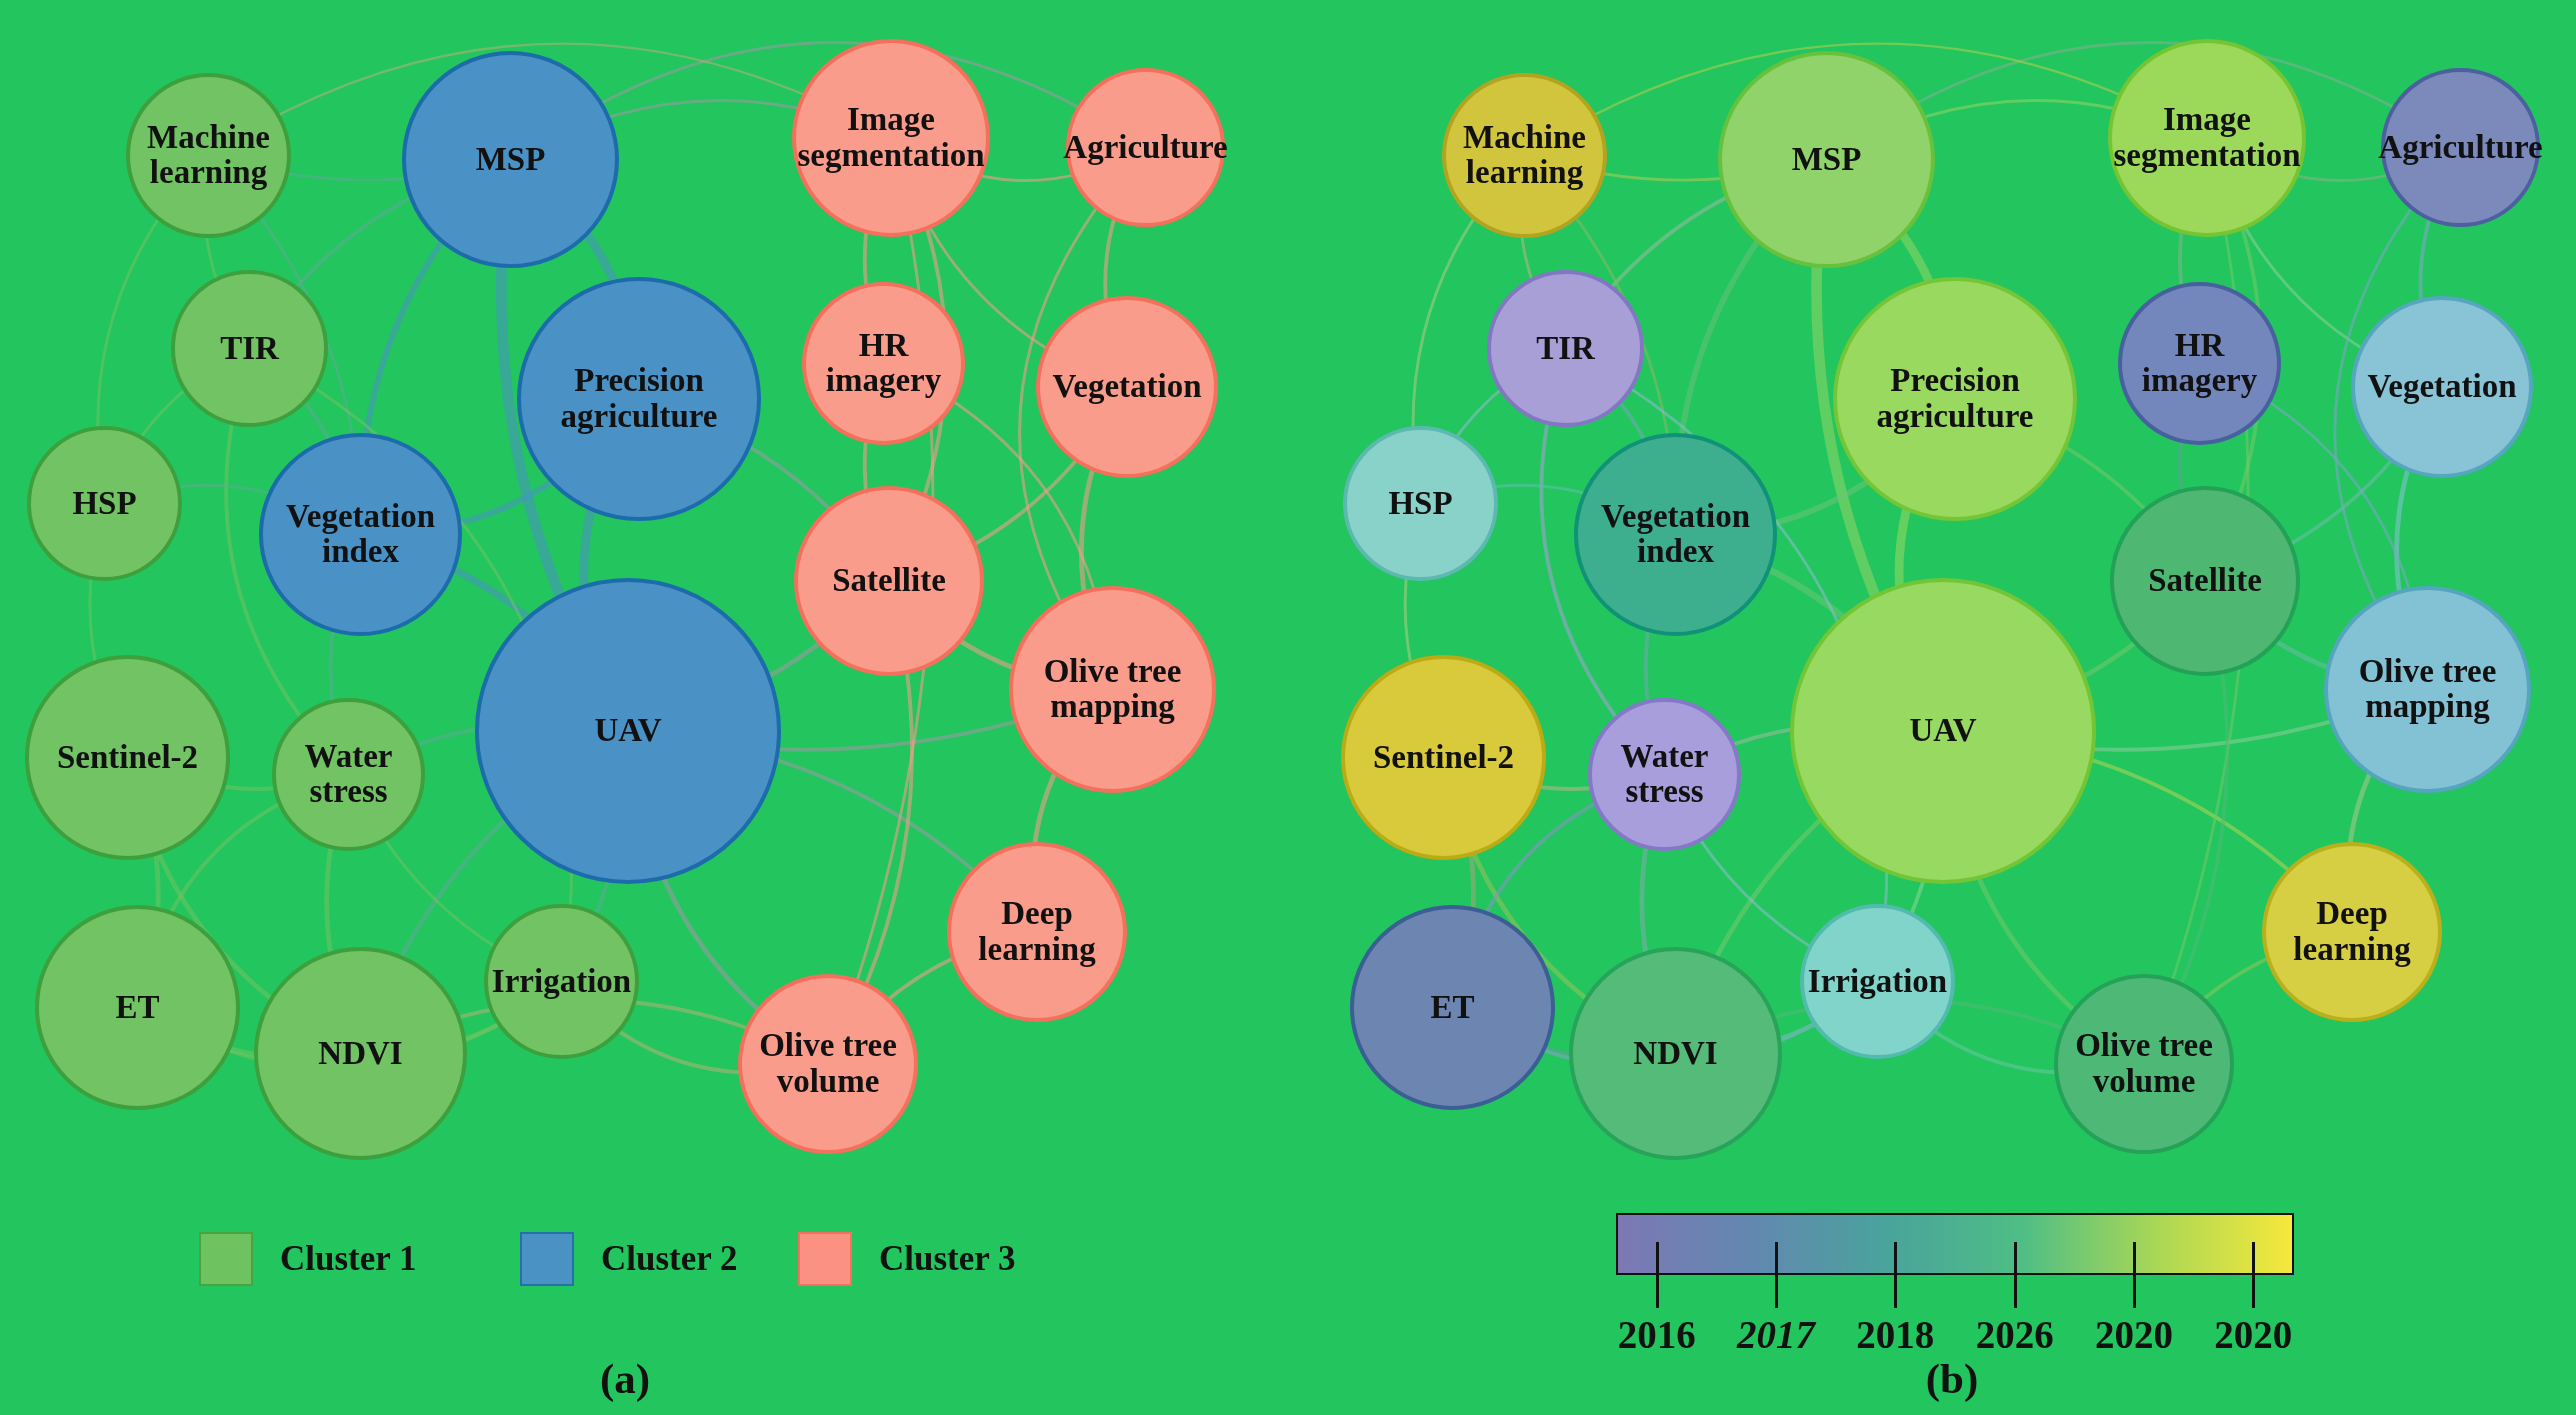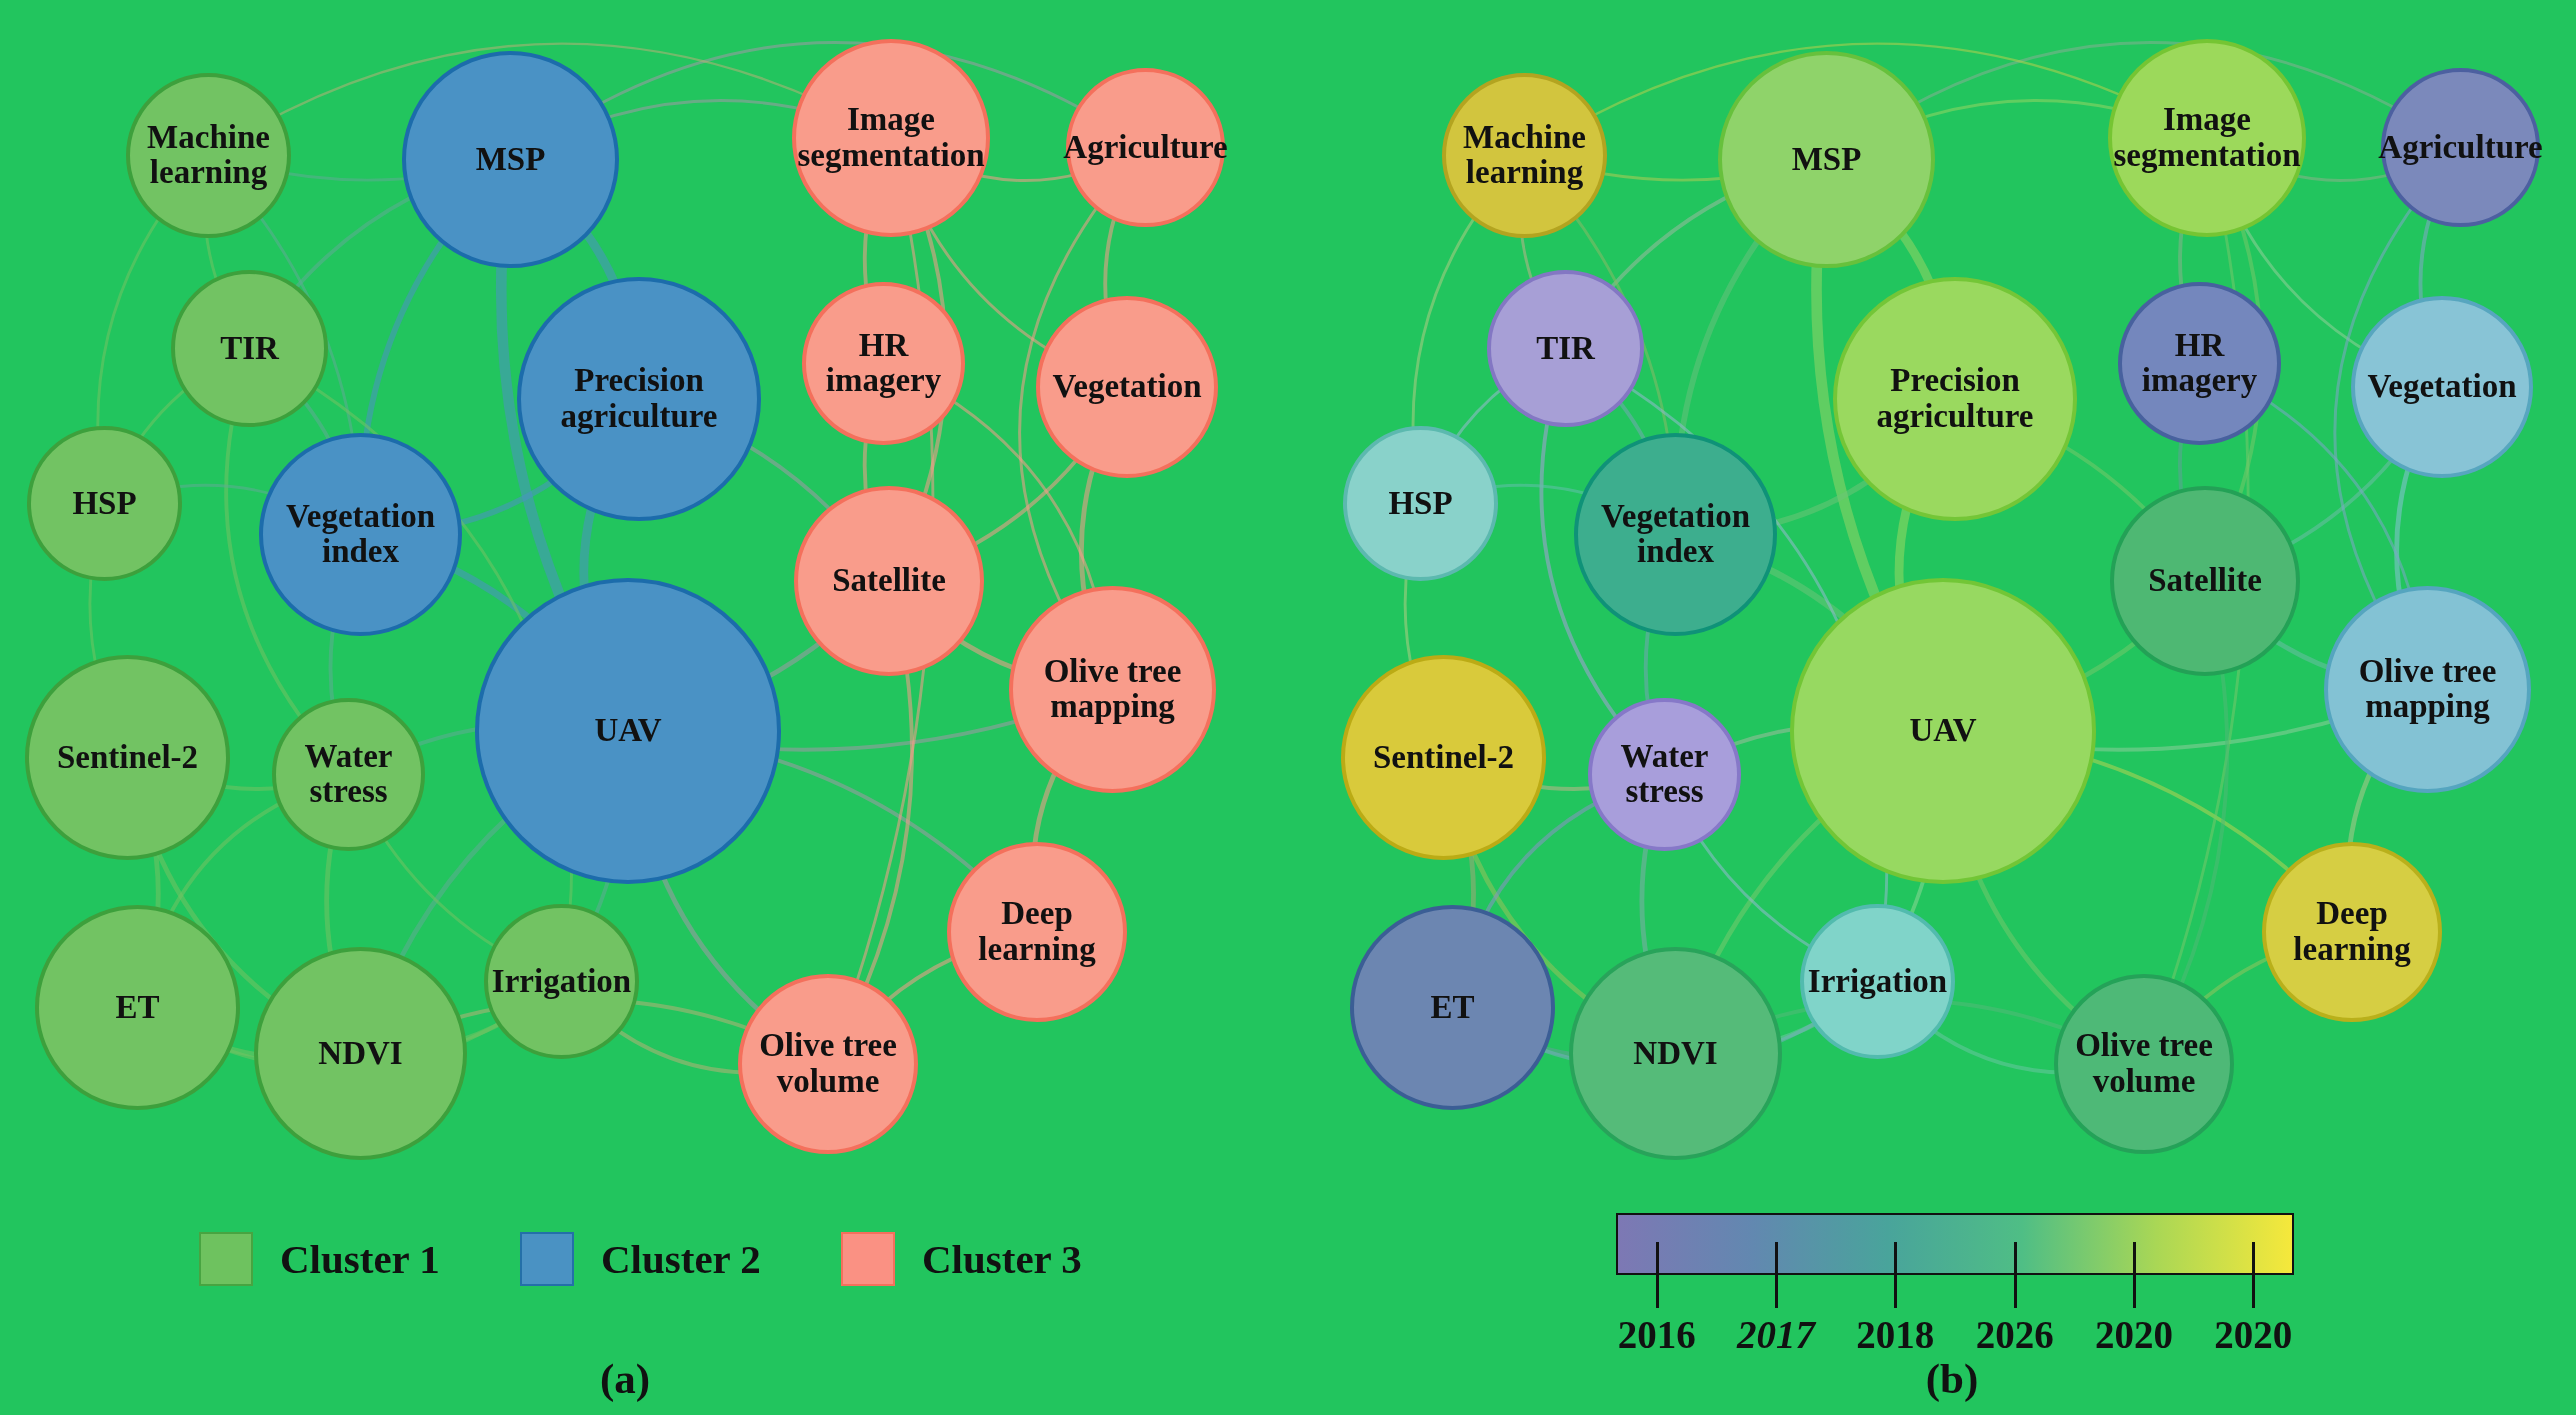--- a/index.html
+++ b/index.html
@@ -14,21 +14,21 @@
   }
   .node-label{
     position:absolute;left:50%;top:50%;transform:translate(-50%,-50%);
     font-weight:bold;font-size:33px;line-height:1.08;color:#111;
     text-align:center;white-space:pre-line;width:max-content;max-width:none;
   }
   
   #legend-a{position:absolute;left:0;top:1230px;width:1288px;height:68px;}
   .legend-item{position:absolute;display:flex;align-items:center;height:58px;}
   .legend-swatch{width:54px;height:54px;box-sizing:border-box;border:2.9px solid #000;margin-right:27px;}
-  .legend-label{font-weight:bold;font-size:41px;color:#111;}
+  .legend-label{font-weight:bold;font-size:35px;color:#111;}
   
   #colorbar{position:absolute;left:1616px;top:1213px;width:678px;height:145px;}
   #colorbar-bar{position:absolute;left:0;top:0;width:678px;height:62px;border:2.9px solid #111;box-sizing:border-box;}
   .cb-tick{position:absolute;top:29px;width:2.9px;height:66px;background:#111;}
   .cb-tick-label{position:absolute;top:99px;transform:translateX(-50%);font-weight:bold;font-size:39px;color:#111;}
   .panel-label{position:absolute;font-weight:bold;font-size:43px;color:#111;transform:translateX(-50%);}
 </style>
 </head>
 <body>
 
@@ -292,21 +292,21 @@
 
   <div id="legend-a">
     <div class="legend-item" style="left:199px;">
       <div class="legend-swatch" style="background: rgb(110, 194, 95); border-color: rgb(72, 164, 65);"></div>
       <div class="legend-label">Cluster 1</div>
     </div>
     <div class="legend-item" style="left:520px;justify-content:space-between;">
       <div class="legend-swatch" style="background: rgb(74, 146, 195); border-color: rgb(36, 112, 168);"></div>
       <div class="legend-label">Cluster 2</div>
     </div>
-    <div class="legend-item" style="left:841px;">
+    <div class="legend-item" style="left:798px;">
       <div class="legend-swatch" style="background: rgb(250, 145, 131); border-color: rgb(244, 112, 92);"></div>
       <div class="legend-label">Cluster 3</div>
     </div>
   </div>
 
   <div id="colorbar">
     <div id="colorbar-bar" style="background: linear-gradient(to right, rgb(125, 120, 180), rgb(98, 136, 176), rgb(73, 164, 155), rgb(79, 190, 133), rgb(170, 215, 85), rgb(246, 232, 59));"></div>
     <div id="colorbar-ticks">
         <div class="cb-tick" style="left: calc(6% - 1px);"></div>
         <div class="cb-tick-label" style="left: 6%;">2016</div>

